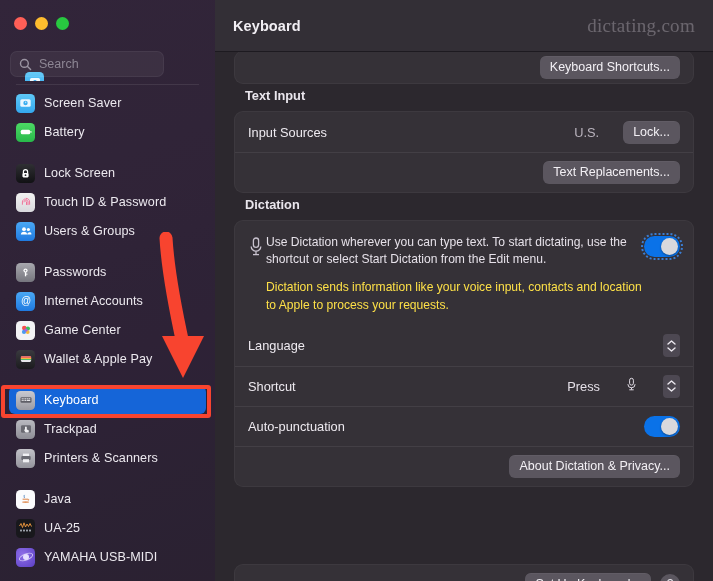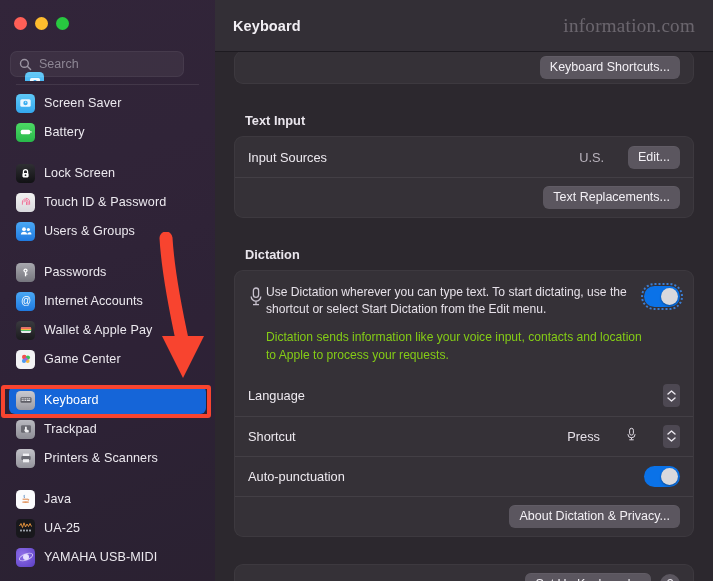--- a/index.html
+++ b/index.html
@@ -51,21 +51,21 @@
     display: block;
   }
   .tl.close { background: #ff5f57; }
   .tl.min   { background: #febc2e; }
   .tl.zoom  { background: #28c840; }
 
   .search-wrap {
     position: absolute;
     top: 51px;
     left: 10px;
-    width: 174px;
+    width: 154px;
     height: 26px;
     z-index: 5;
   }
   .search-box {
     width: 100%;
     height: 100%;
     border-radius: 7px;
     background: rgba(255,255,255,0.055);
     border: 1px solid rgba(255,255,255,0.05);
     display: flex;
@@ -232,21 +232,21 @@
     position: absolute;
     top: 52px; left: 0; right: 0; bottom: 0;
     overflow: hidden;
     padding: 0 19px;
   }
 
   .group-title {
     font-size: 12.8px;
     font-weight: bold;
     color: #eae6ed;
-    margin: 29px 0 8px 11px;
+    margin: 4px 0 8px 11px;
   }
 
   .card {
     background: #353137;
     border-radius: 9px;
     border: 1px solid rgba(255,255,255,0.045);
   }
 
   .row {
     display: flex;
@@ -342,21 +342,21 @@
   }
   .dict-mic { flex: 0 0 18px; padding-top: 2px; }
   .dict-text { flex: 1; }
   .dict-p1 {
     font-size: 12.1px;
     color: #e6e1e9;
     line-height: 1.42;
   }
   .dict-p2 {
     font-size: 12.1px;
-    color: #84cc16;
+    color: #fde047;
     line-height: 1.42;
     margin-top: 11px;
     margin-bottom: 9px;
   }
   .dict-toggle-holder { padding-top: 2px; }
 
   .mic-glyph { display: inline-block; vertical-align: -2px; margin: 0 2px; }
 
   
   #bottom-clip {
@@ -505,42 +505,42 @@
         <div class="nav-item">
           <span class="ic ic-internet">
             <svg width="14" height="14" viewBox="0 0 14 14">
               <text x="7" y="10.2" font-size="10" font-family="Liberation Sans, sans-serif" fill="#ffffff" text-anchor="middle">@</text>
             </svg>
           </span>
           <span class="nav-label">Internet Accounts</span>
         </div>
 
         <div class="nav-item">
-          <span class="ic ic-wallet">
-            <svg width="14" height="14" viewBox="0 0 14 14">
-              <rect x="1.9" y="4.3" width="10.2" height="5.6" rx="1.3" fill="#e8e8ec"></rect>
-              <rect x="1.9" y="4.3" width="10.2" height="1.6" fill="#f0574f"></rect>
-              <rect x="1.9" y="5.9" width="10.2" height="1.1" fill="#f4b942"></rect>
-              <rect x="1.9" y="7.0" width="10.2" height="1.0" fill="#4fbf6a"></rect>
-            </svg>
-          </span>
-          <span class="nav-label">Wallet &amp; Apple Pay</span>
-        </div>
-
-        <div class="nav-item">
           <span class="ic ic-gamecenter">
             <svg width="14" height="14" viewBox="0 0 14 14">
               <circle cx="5.3" cy="5.1" r="2.3" fill="#f5504e"></circle>
               <circle cx="8.9" cy="5.6" r="2.1" fill="#39c05a"></circle>
               <circle cx="5.0" cy="8.9" r="2.1" fill="#4a9bf0"></circle>
               <circle cx="8.7" cy="9.1" r="1.9" fill="#f3b73c"></circle>
               <circle cx="7.0" cy="7.1" r="1.7" fill="#a262e0"></circle>
             </svg>
           </span>
           <span class="nav-label">Game Center</span>
+        </div>
+
+        <div class="nav-item">
+          <span class="ic ic-wallet">
+            <svg width="14" height="14" viewBox="0 0 14 14">
+              <rect x="1.9" y="4.3" width="10.2" height="5.6" rx="1.3" fill="#e8e8ec"></rect>
+              <rect x="1.9" y="4.3" width="10.2" height="1.6" fill="#f0574f"></rect>
+              <rect x="1.9" y="5.9" width="10.2" height="1.1" fill="#f4b942"></rect>
+              <rect x="1.9" y="7.0" width="10.2" height="1.0" fill="#4fbf6a"></rect>
+            </svg>
+          </span>
+          <span class="nav-label">Wallet &amp; Apple Pay</span>
         </div>
 
         <div class="nav-gap"></div>
 
         <div class="nav-item selected">
           <span class="ic ic-keyboard">
             <svg width="14" height="14" viewBox="0 0 14 14">
               <rect x="1.5" y="4.2" width="11" height="5.6" rx="1.2" fill="#5f5f67"></rect>
               <g fill="#e4e4e8">
                 <rect x="2.6" y="5.2" width="1.3" height="1.1" rx="0.3"></rect>
@@ -627,37 +627,37 @@
         <path d="M14 6 C 16 40, 24 80, 31 112" stroke="#f8442f" stroke-width="13" stroke-linecap="round" fill="none"></path>
         <path d="M31 146 L 10 104 L 52 104 Z" fill="#f8442f"></path>
       </svg>
     </div>
   </div>
 
   <div id="main">
 
     <div id="titlebar">
       <span id="page-title">Keyboard</span>
-      <span id="watermark">information.com</span>
+      <span id="watermark">dictating.com</span>
     </div>
 
     <div id="content">
 
       <div class="card-partial">
         <button class="btn">Keyboard Shortcuts...</button>
       </div>
 
       <div class="group-title">Text Input</div>
 
       <div class="card">
         <div class="row">
           <span class="row-label">Input Sources</span>
           <span class="row-spacer"></span>
           <span class="row-value muted">U.S.</span>
-          <button class="btn">Edit...</button>
+          <button class="btn">Lock...</button>
         </div>
         <div class="row right">
           <button class="btn">Text Replacements...</button>
         </div>
       </div>
 
       <div class="group-title">Dictation</div>
 
       <div class="card">
 

